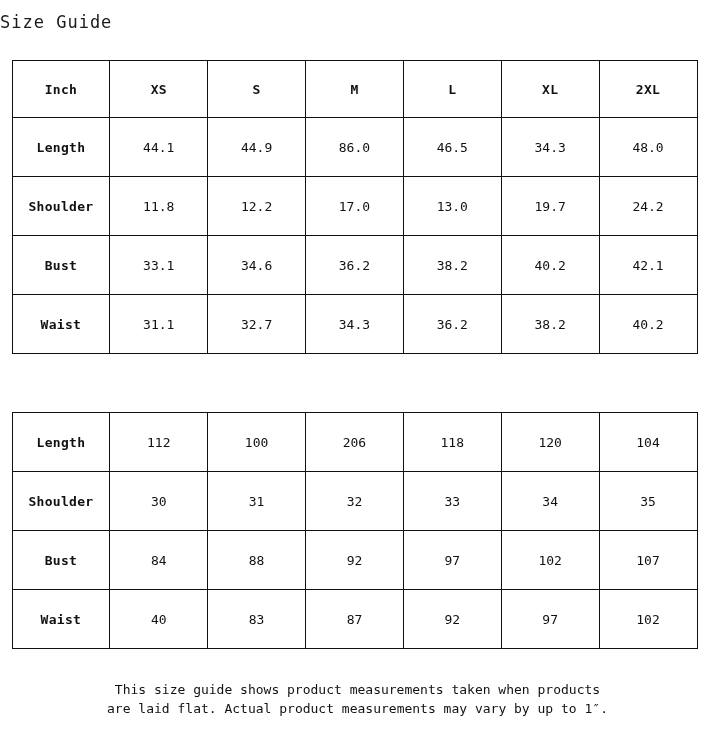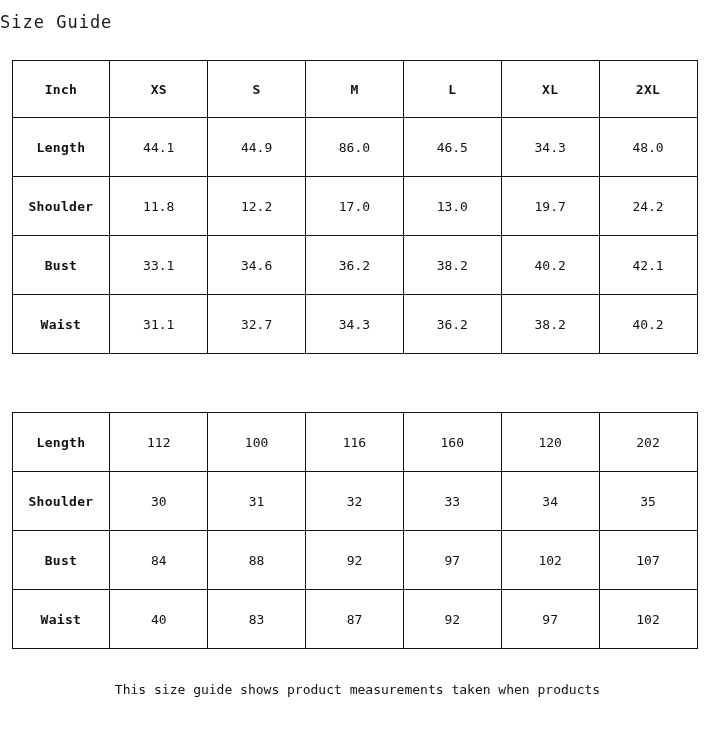--- a/index.html
+++ b/index.html
@@ -137,24 +137,24 @@
 
   <div class="gap"></div>
 
   <table class="size-table">
     <tbody>
 
       <tr>
         <td class="rowlabel">Length</td>
         <td>112</td>
         <td>100</td>
-        <td>116</td>
-        <td>160</td>
+        <td>206</td>
+        <td>118</td>
         <td>120</td>
-        <td>202</td>
+        <td>104</td>
       </tr>
 
       <tr>
         <td class="rowlabel">Shoulder</td>
         <td>30</td>
         <td>31</td>
         <td>32</td>
         <td>33</td>
         <td>34</td>
         <td>35</td>
@@ -177,15 +177,16 @@
         <td>87</td>
         <td>92</td>
         <td>97</td>
         <td>102</td>
       </tr>
     </tbody>
   </table>
 
   <div class="footnote">
     <div>This size guide shows product measurements taken when products</div>
+    <div>are laid flat. Actual product measurements may vary by up to 1″.</div>
   </div>
 
 </div>
 
 </body></html>

